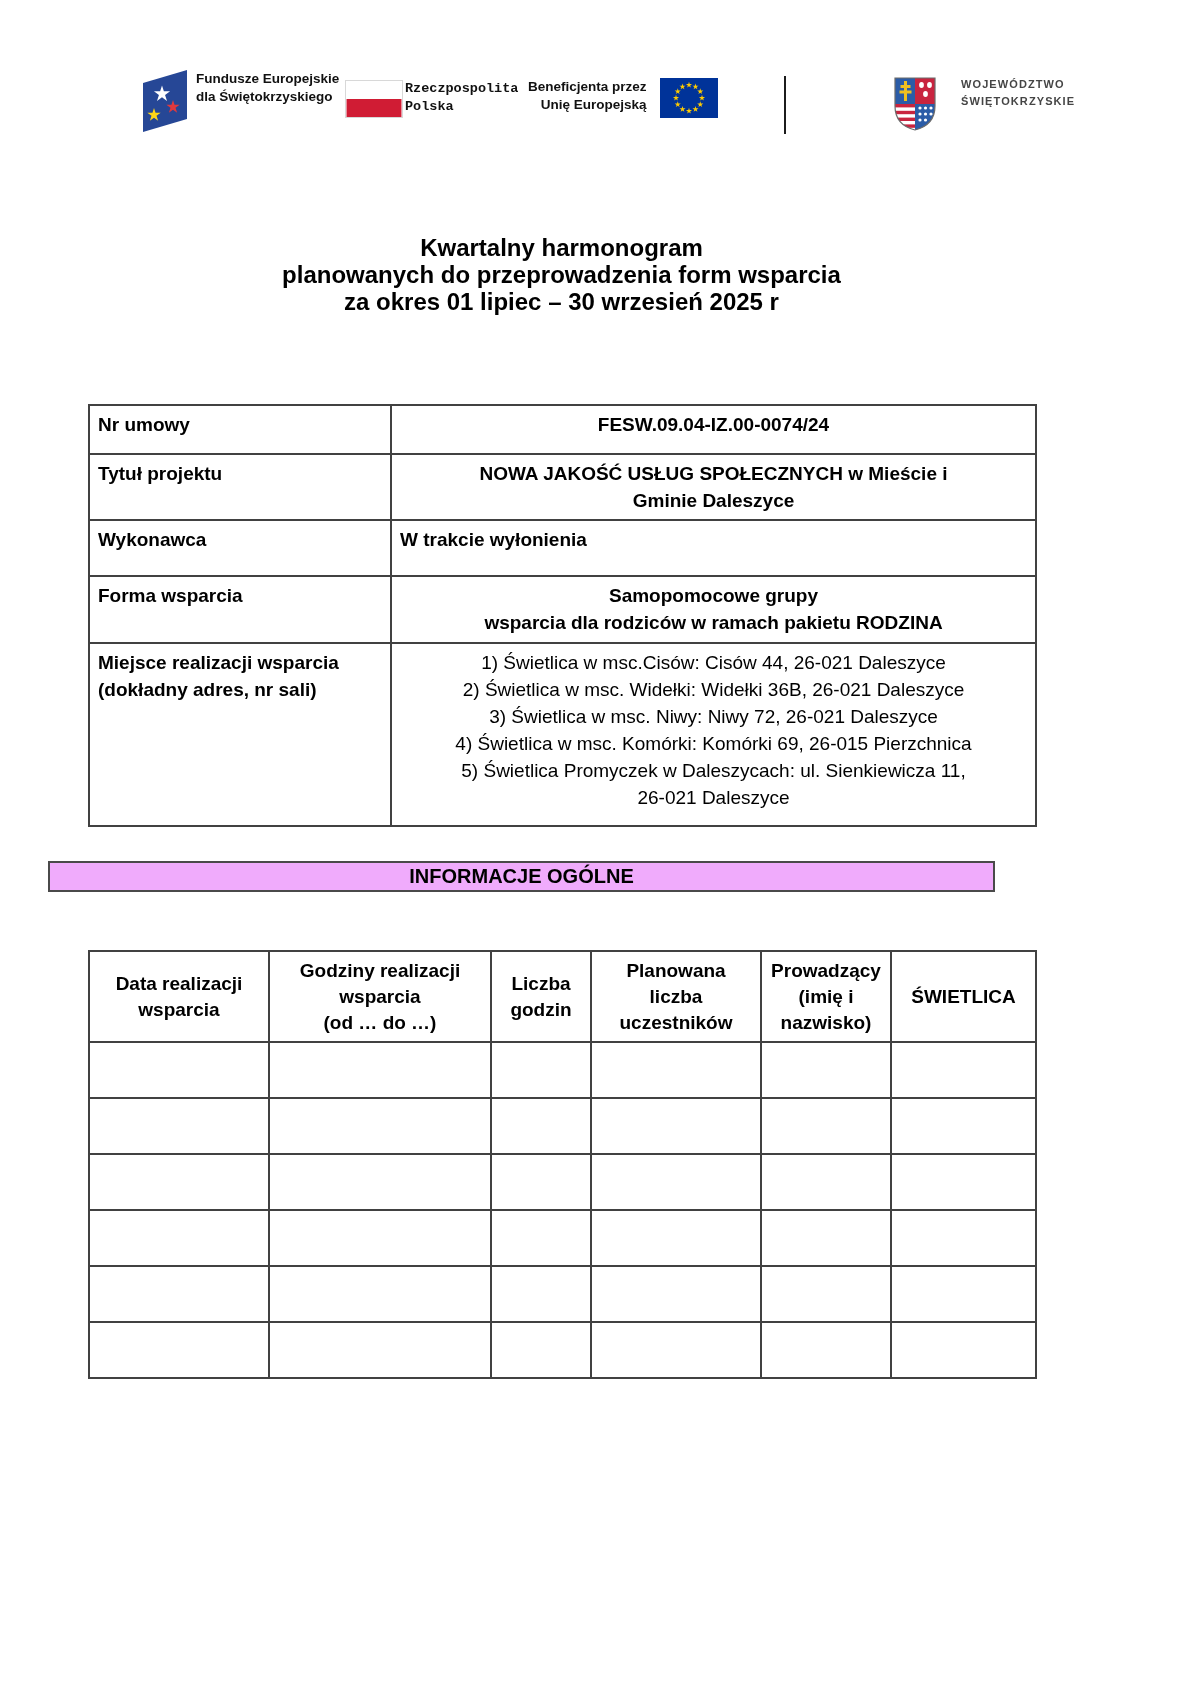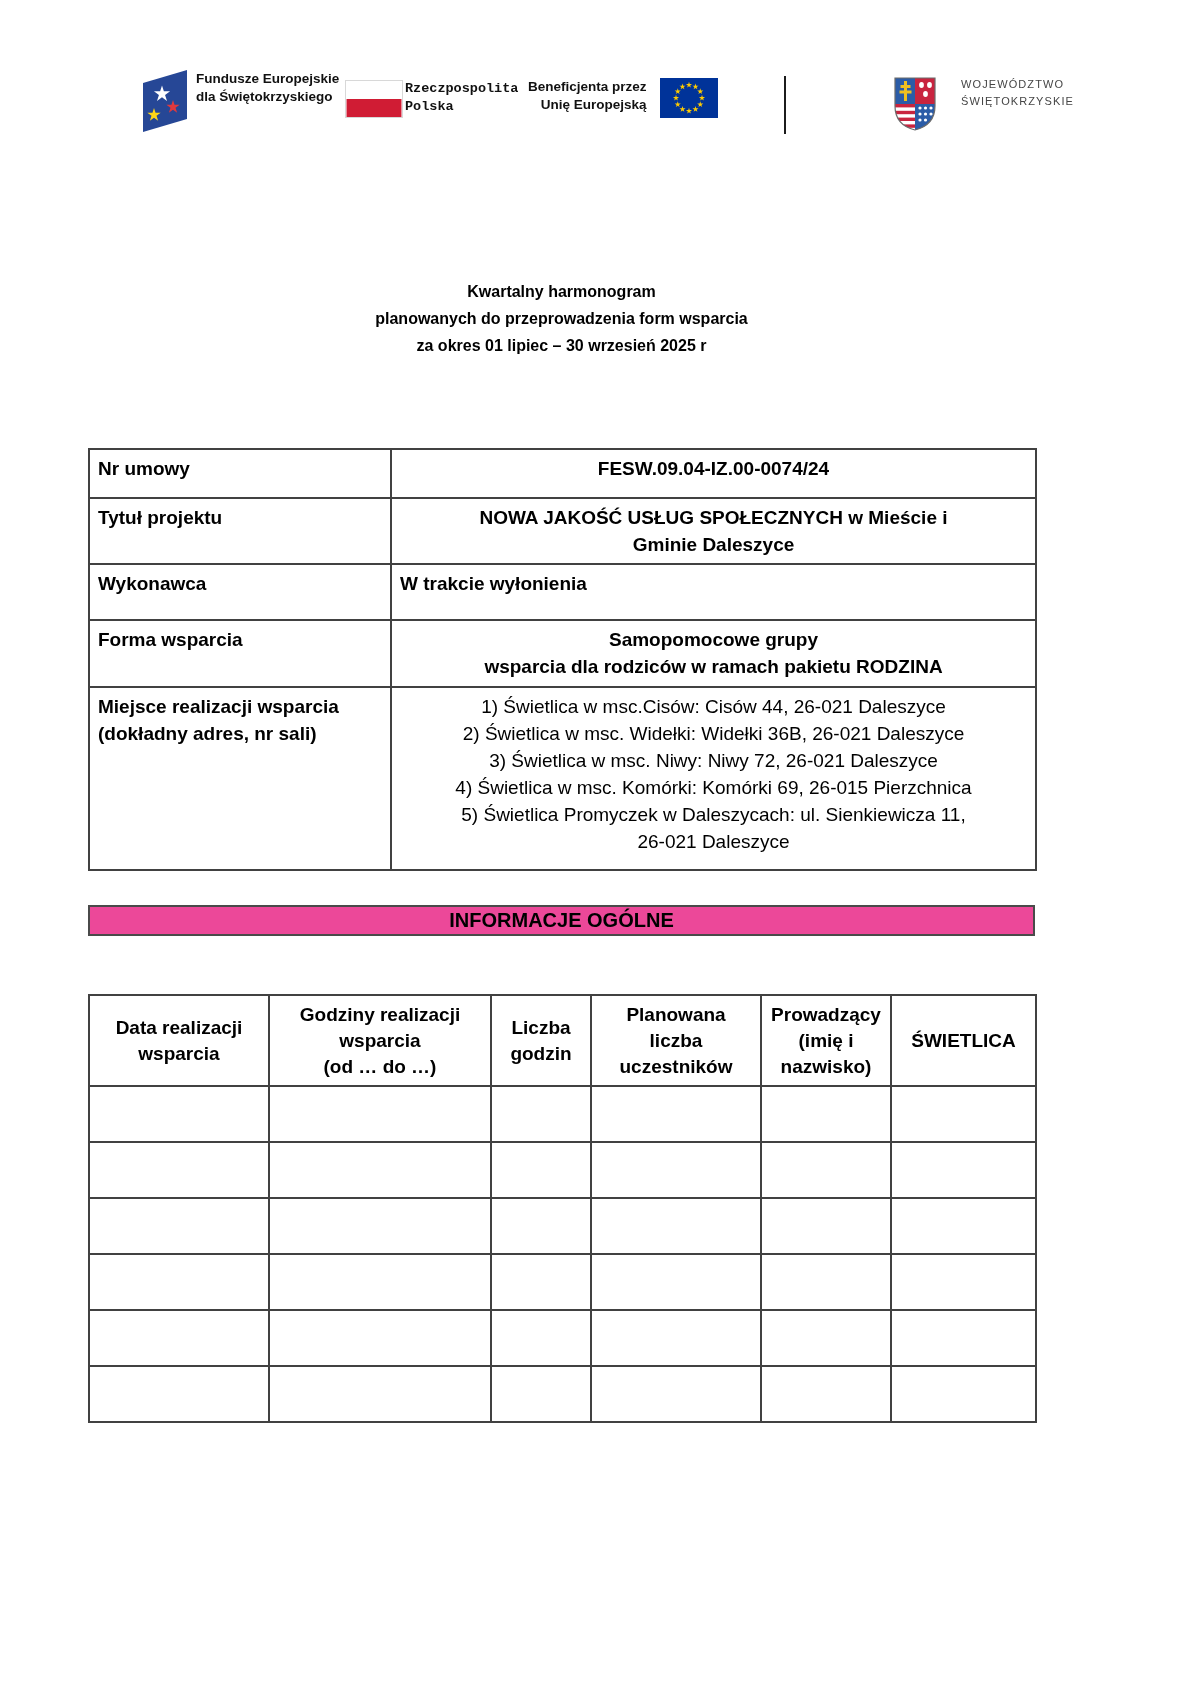--- a/index.html
+++ b/index.html
@@ -13,42 +13,42 @@
   
   .hdr { position: relative; height: 160px; }
   .logo-group { position: absolute; display: flex; }
   .fe-group   { left: 143px; top: 70px; gap: 9px; }
   .pl-group   { left: 345px; top: 80px; gap: 2px; font-family: Liberation Mono, monospace; }
   .eu-group   { left: 528px; top: 78px; gap: 13px; }
   .woj-group  { left: 893px; top: 76px; gap: 24px; }
   .hdr-divider { position: absolute; left: 784px; top: 76px; width: 2px; height: 58px; background: #1c1c1c; }
   .logo-text { font-size: 13.5px; font-weight: 600; line-height: 1.32; color: #111; }
   .eu-text   { text-align: right; }
-  .woj-text  { font-size: 11px; font-weight: 400; letter-spacing: 1.1px; color: #454545; line-height: 1.5; }
+  .woj-text  { font-size: 11px; font-weight: 700; letter-spacing: 1.1px; color: #454545; line-height: 1.5; }
   .flag-pl { border: 1px solid #d8d8d8; }
 
   
   .content { width: 947px; margin-left: 88px; }
-  .doc-title { margin-top: 118px; text-align: center; font-size: 16px; font-weight: bold; line-height: 27px; }
+  .doc-title { margin-top: 74px; text-align: center; font-size: 24px; font-weight: bold; line-height: 27px; }
 
   
   table { border-collapse: collapse; }
   .info-table { width: 947px; margin-top: 89px; table-layout: fixed; }
   .info-table td { border: 2px solid #414141; vertical-align: top; padding: 5px 8px; font-size: 19px; line-height: 27px; }
   .info-table td.lbl { width: 302px; font-weight: bold; text-align: left; }
   .info-table td.val { width: 645px; font-weight: bold; text-align: center; }
   .info-table td.val.left { text-align: left; }
   .info-table td.val.regular { font-weight: normal; }
   .ir1 { height: 56px; } .ir2 { height: 49px; } .ir3 { height: 65px; padding-left: 11px; }
   .ir4 { height: 56px; } .ir5 { height: 67px; } .ir6 { height: 183px; }
 
   
   .section-banner {
-    width: 947px; margin-left: 88px; margin-top: 34px; height: 31px;
-    background: #ec4899; border: 2px solid #4a4a4a;
+    width: 947px; margin-left: 48px; margin-top: 34px; height: 31px;
+    background: #f0abfc; border: 2px solid #4a4a4a;
     text-align: center; font-size: 20px; font-weight: bold; line-height: 27px;
   }
 
   
   .sched-table { width: 947px; margin-left: 88px; margin-top: 58px; table-layout: fixed; padding-left: 20px; }
   .sched-table th, .sched-table td { border: 2px solid #414141; }
   .sched-table th { height: 91px; font-size: 19px; font-weight: bold; line-height: 26px; text-align: center; vertical-align: middle; padding: 2px 4px; }
   .sched-table td { height: 56px; }
 </style>
 </head>

